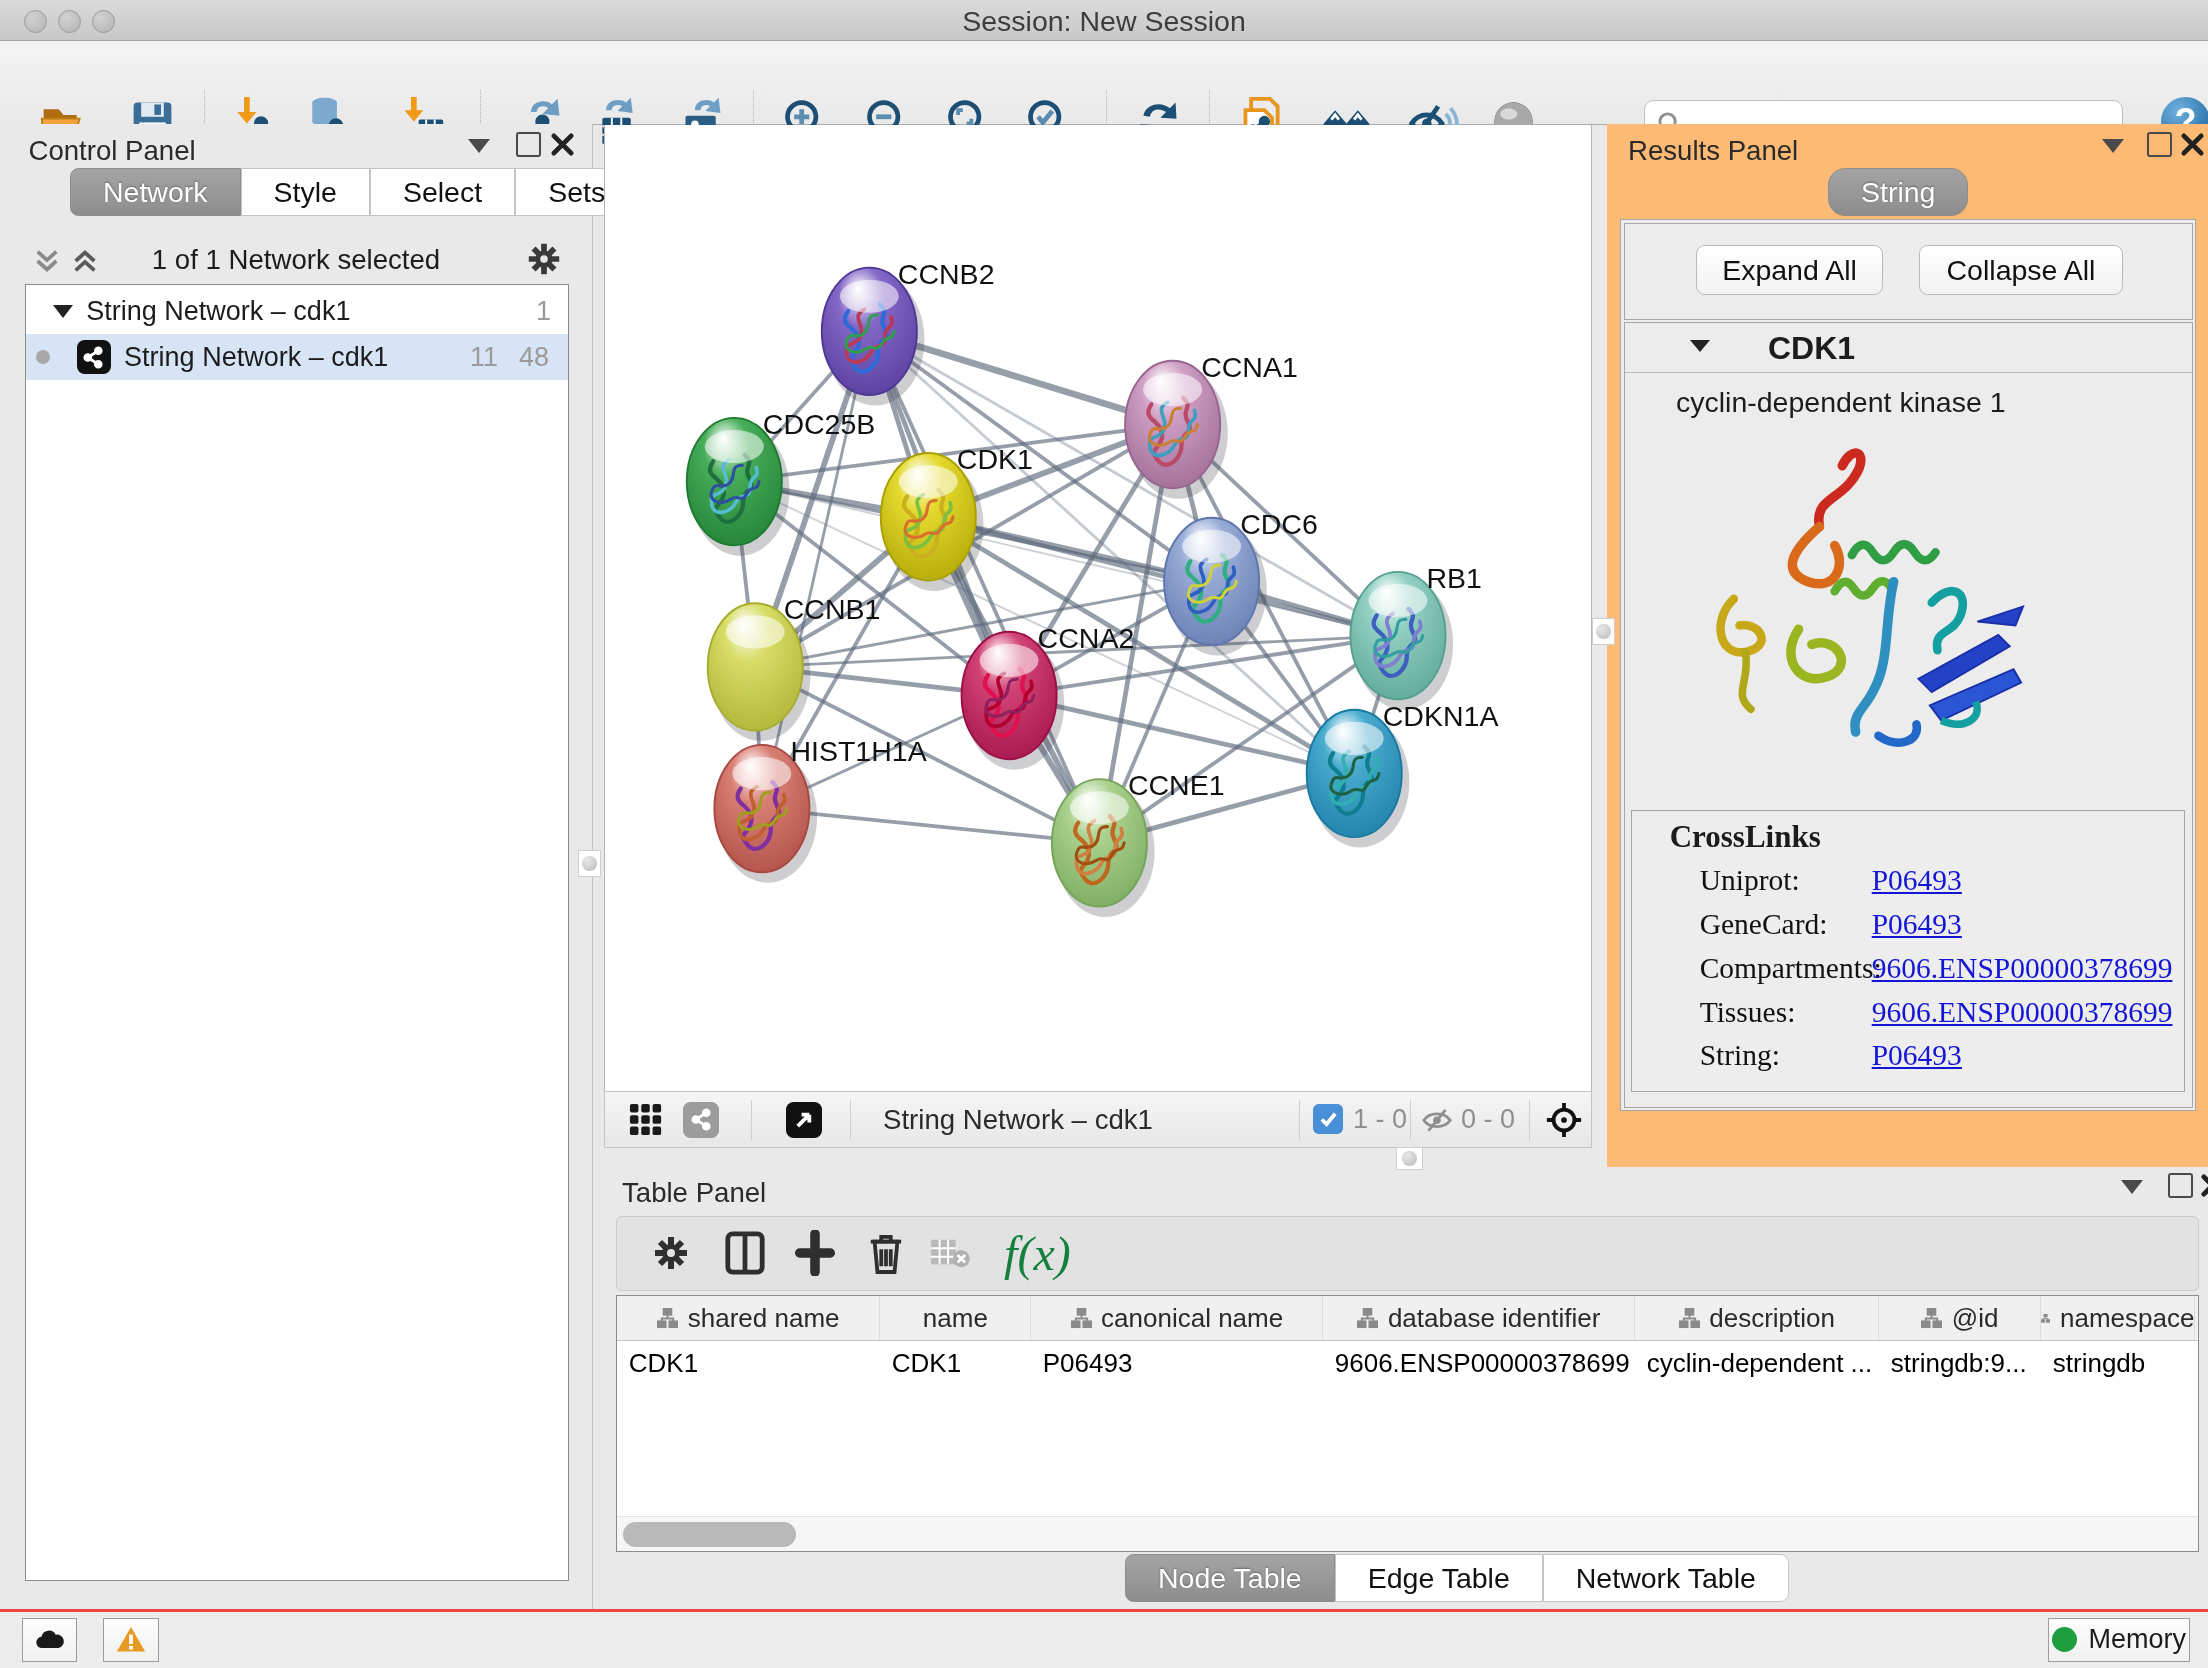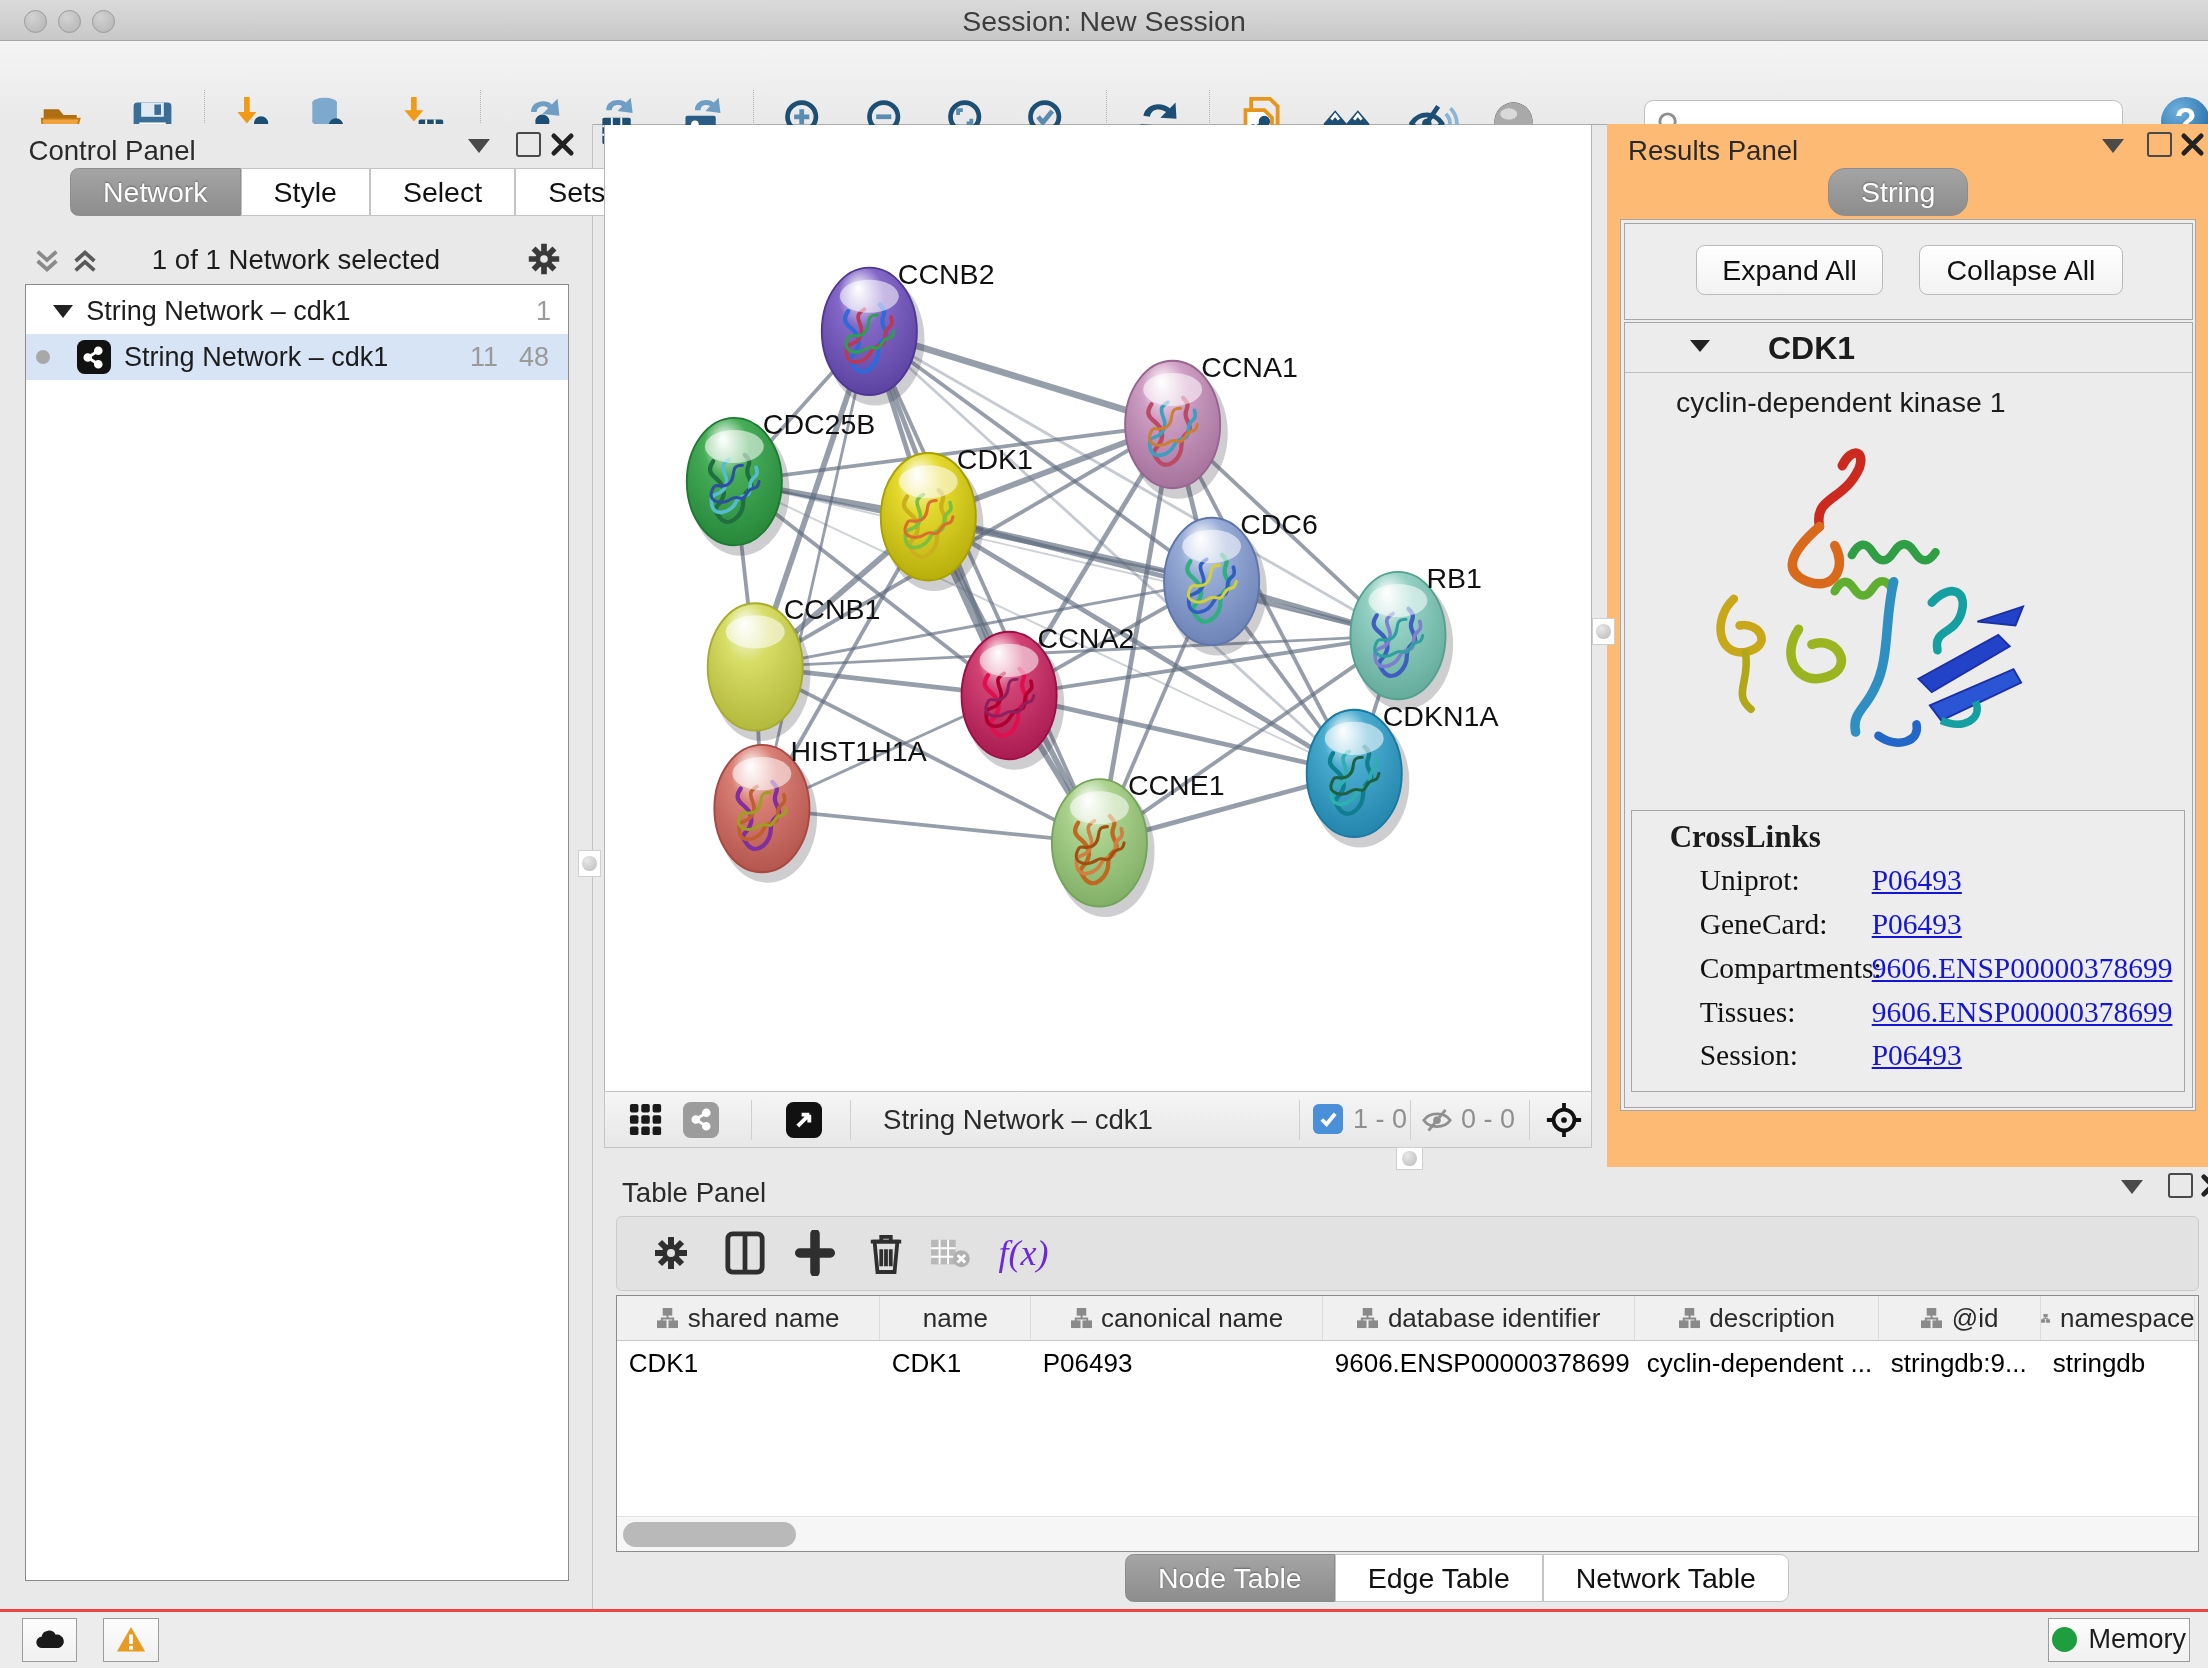--- a/index.html
+++ b/index.html
@@ -647,21 +647,21 @@
         </div>
         <div class="xl-row" style="top:141px">
           <span class="xl-label">Compartments:</span>
           <span class="xl-value">9606.ENSP00000378699</span>
         </div>
         <div class="xl-row" style="top:185px">
           <span class="xl-label">Tissues:</span>
           <span class="xl-value">9606.ENSP00000378699</span>
         </div>
         <div class="xl-row" style="top:228px">
-          <span class="xl-label">Session:</span>
+          <span class="xl-label">String:</span>
           <span class="xl-value">P06493</span>
         </div>
       </div>
     </div>
   </div>
 
   <div id="table-panel" class="abs">
     <div class="abs panel-title" style="left:18px;top:9.5px">Table Panel</div>
     <div class="abs caret-down" style="left:1517px;top:13.3px"></div>
     <div class="abs float-sq" style="left:1564px;top:5.7px"></div>
@@ -701,21 +701,21 @@
       <div class="tp-ic" style="left:306px">
         <svg width="42" height="34" viewBox="0 0 44 36">
             <rect x="2" y="4" width="26" height="26" fill="#b8b8b8"></rect>
             <g stroke="#fff" stroke-width="2">
               <path d="M2 13 h26 M2 22 h26 M11 4 v26 M20 4 v26"></path>
             </g>
             <circle cx="34" cy="24" r="9" fill="#b0b0b0"></circle>
             <path d="M30 20 l8 8 M38 20 l-8 8" stroke="#fff" stroke-width="3"></path>
           </svg>
       </div>
-      <div class="tp-ic" style="left:363px;width:86px;font-family:'Liberation Serif',serif;font-style:italic;font-size:36px;color:#6d28d9">f(x)</div>
+      <div class="tp-ic" style="left:377px;width:86px;font-family:'Liberation Serif',serif;font-style:italic;font-size:48px;color:#15803d">f(x)</div>
     </div>
 
     <div id="tp-table">
       <div id="tp-header">
           <div class="th" style="width: 263px;">
             <svg width="21" height="21" viewBox="0 0 22 22">
               <g fill="none" stroke="#8a8a8a" stroke-width="2">
                 <rect x="7" y="1" width="8" height="6" fill="#8a8a8a"></rect>
                 <rect x="1" y="14" width="8" height="6" fill="#8a8a8a"></rect>
                 <rect x="13" y="14" width="8" height="6" fill="#8a8a8a"></rect>

